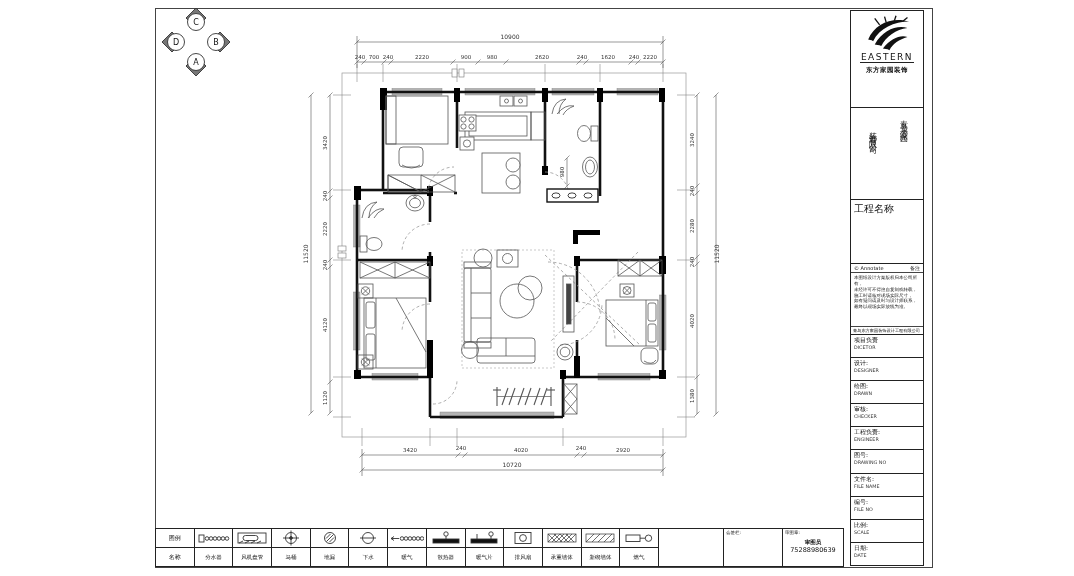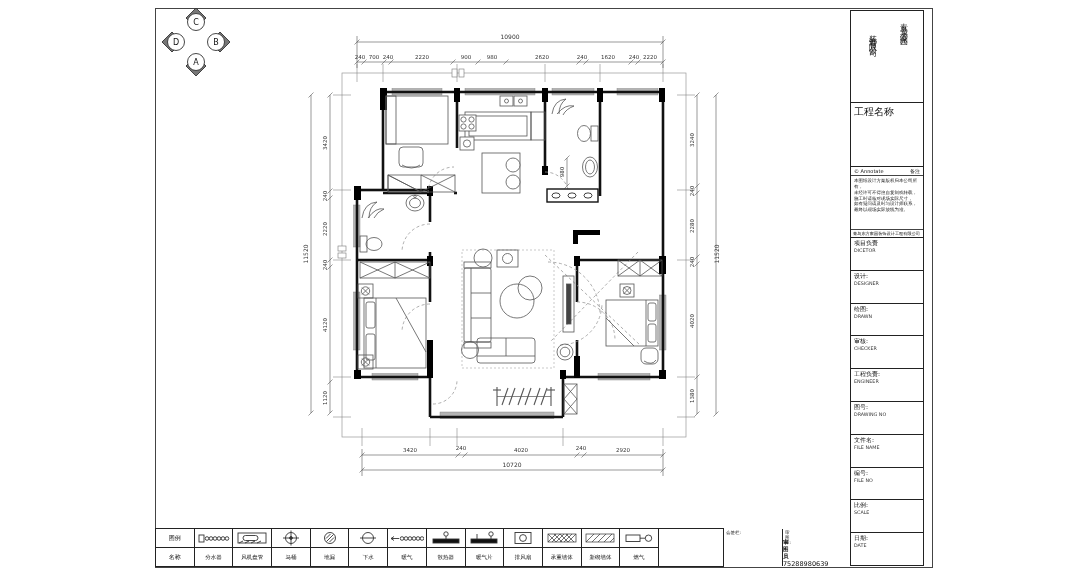--- a/index.html
+++ b/index.html
@@ -29,21 +29,21 @@
   .notes-head{display:flex;justify-content:space-between;border-bottom:1px solid #444;padding:1px 3px;font-size:5px;}
   .notes-body{padding:2px 3px;line-height:1.3;color:#222;}
   .notes-foot{border-top:1px solid #444;margin-top:auto;padding:1px 2px;font-size:4.2px;white-space:nowrap;overflow:hidden;}
   .prow{flex:1;border-bottom:1px solid #222;padding:1px 3px;box-sizing:border-box;}
   .prow:last-child{border-bottom:none;}
   .prow .zh{font-size:6px;}
   .prow .en{font-size:4.8px;color:#333;}
 
   
   .legend{
-    position:absolute;left:155px;top:528px;width:569px;height:39px;
+    position:absolute;left:155px;top:528px;width:689px;height:39px;
     border:1px solid #222;box-sizing:border-box;display:flex;background:#fff;
   }
   .lcell{width:38.7px;border-right:1px solid #222;box-sizing:border-box;display:flex;flex-direction:column;flex:none;}
   .lsym{height:19px;border-bottom:1px solid #222;box-sizing:border-box;display:flex;align-items:center;justify-content:center;}
   .llab{flex:1;font-size:5.5px;display:flex;align-items:center;justify-content:center;white-space:nowrap;overflow:hidden;}
   .lhead{font-size:6px;justify-content:center;}
   .wide{border-right:1px solid #222;box-sizing:border-box;position:relative;flex:none;}
   .w1{width:65px;}
   .w2{width:59px;}
   .w3{flex:1;border-right:none;}
@@ -452,20 +452,37 @@
       <rect x="564" y="384" width="13" height="30"></rect>
       <line x1="564" y1="384" x2="577" y2="399"></line>
         <line x1="577" y1="384" x2="564" y2="399"></line>
       <line x1="564" y1="399" x2="577" y2="414"></line>
         <line x1="577" y1="399" x2="564" y2="414"></line>
     </g>
   </g>
 </svg>
 
 <div class="panel">
+  <div class="sec sec-logo">
+    <svg width="58" height="36" viewBox="0 0 70 44">
+      <g fill="#111">
+        <path d="M12,30 C20,10 42,2 62,8 C44,8 26,16 18,32 C16,30 13,31 12,30 Z"></path>
+        <path d="M20,36 C30,18 48,12 60,16 C46,18 34,26 28,38 C25,36 22,37 20,36 Z"></path>
+        <path d="M30,41 C40,28 52,24 60,27 C50,30 42,35 38,43 C35,41 32,42 30,41 Z"></path>
+      </g>
+      <g stroke="#111" stroke-width="1.6" fill="none">
+        <path d="M26,12 L20,4"></path>
+          <path d="M34,9 L32,2"></path>
+          <path d="M44,7 L46,1"></path>
+          <path d="M54,8 L60,3"></path>
+      </g>
+    </svg>
+    <div class="logo-word">EASTERN</div>
+    <div class="logo-sub">东方家园装饰</div>
+  </div>
   <div class="sec sec-company">
     <div class="vcol vcol-a">青岛东方家园</div>
     <div class="vcol vcol-b">装饰有限公司</div>
   </div>
   <div class="sec sec-project">
     <span>工程名称</span>
   </div>
   <div class="sec sec-notes">
     <div class="notes-head">
       <span>© Annotate</span>

